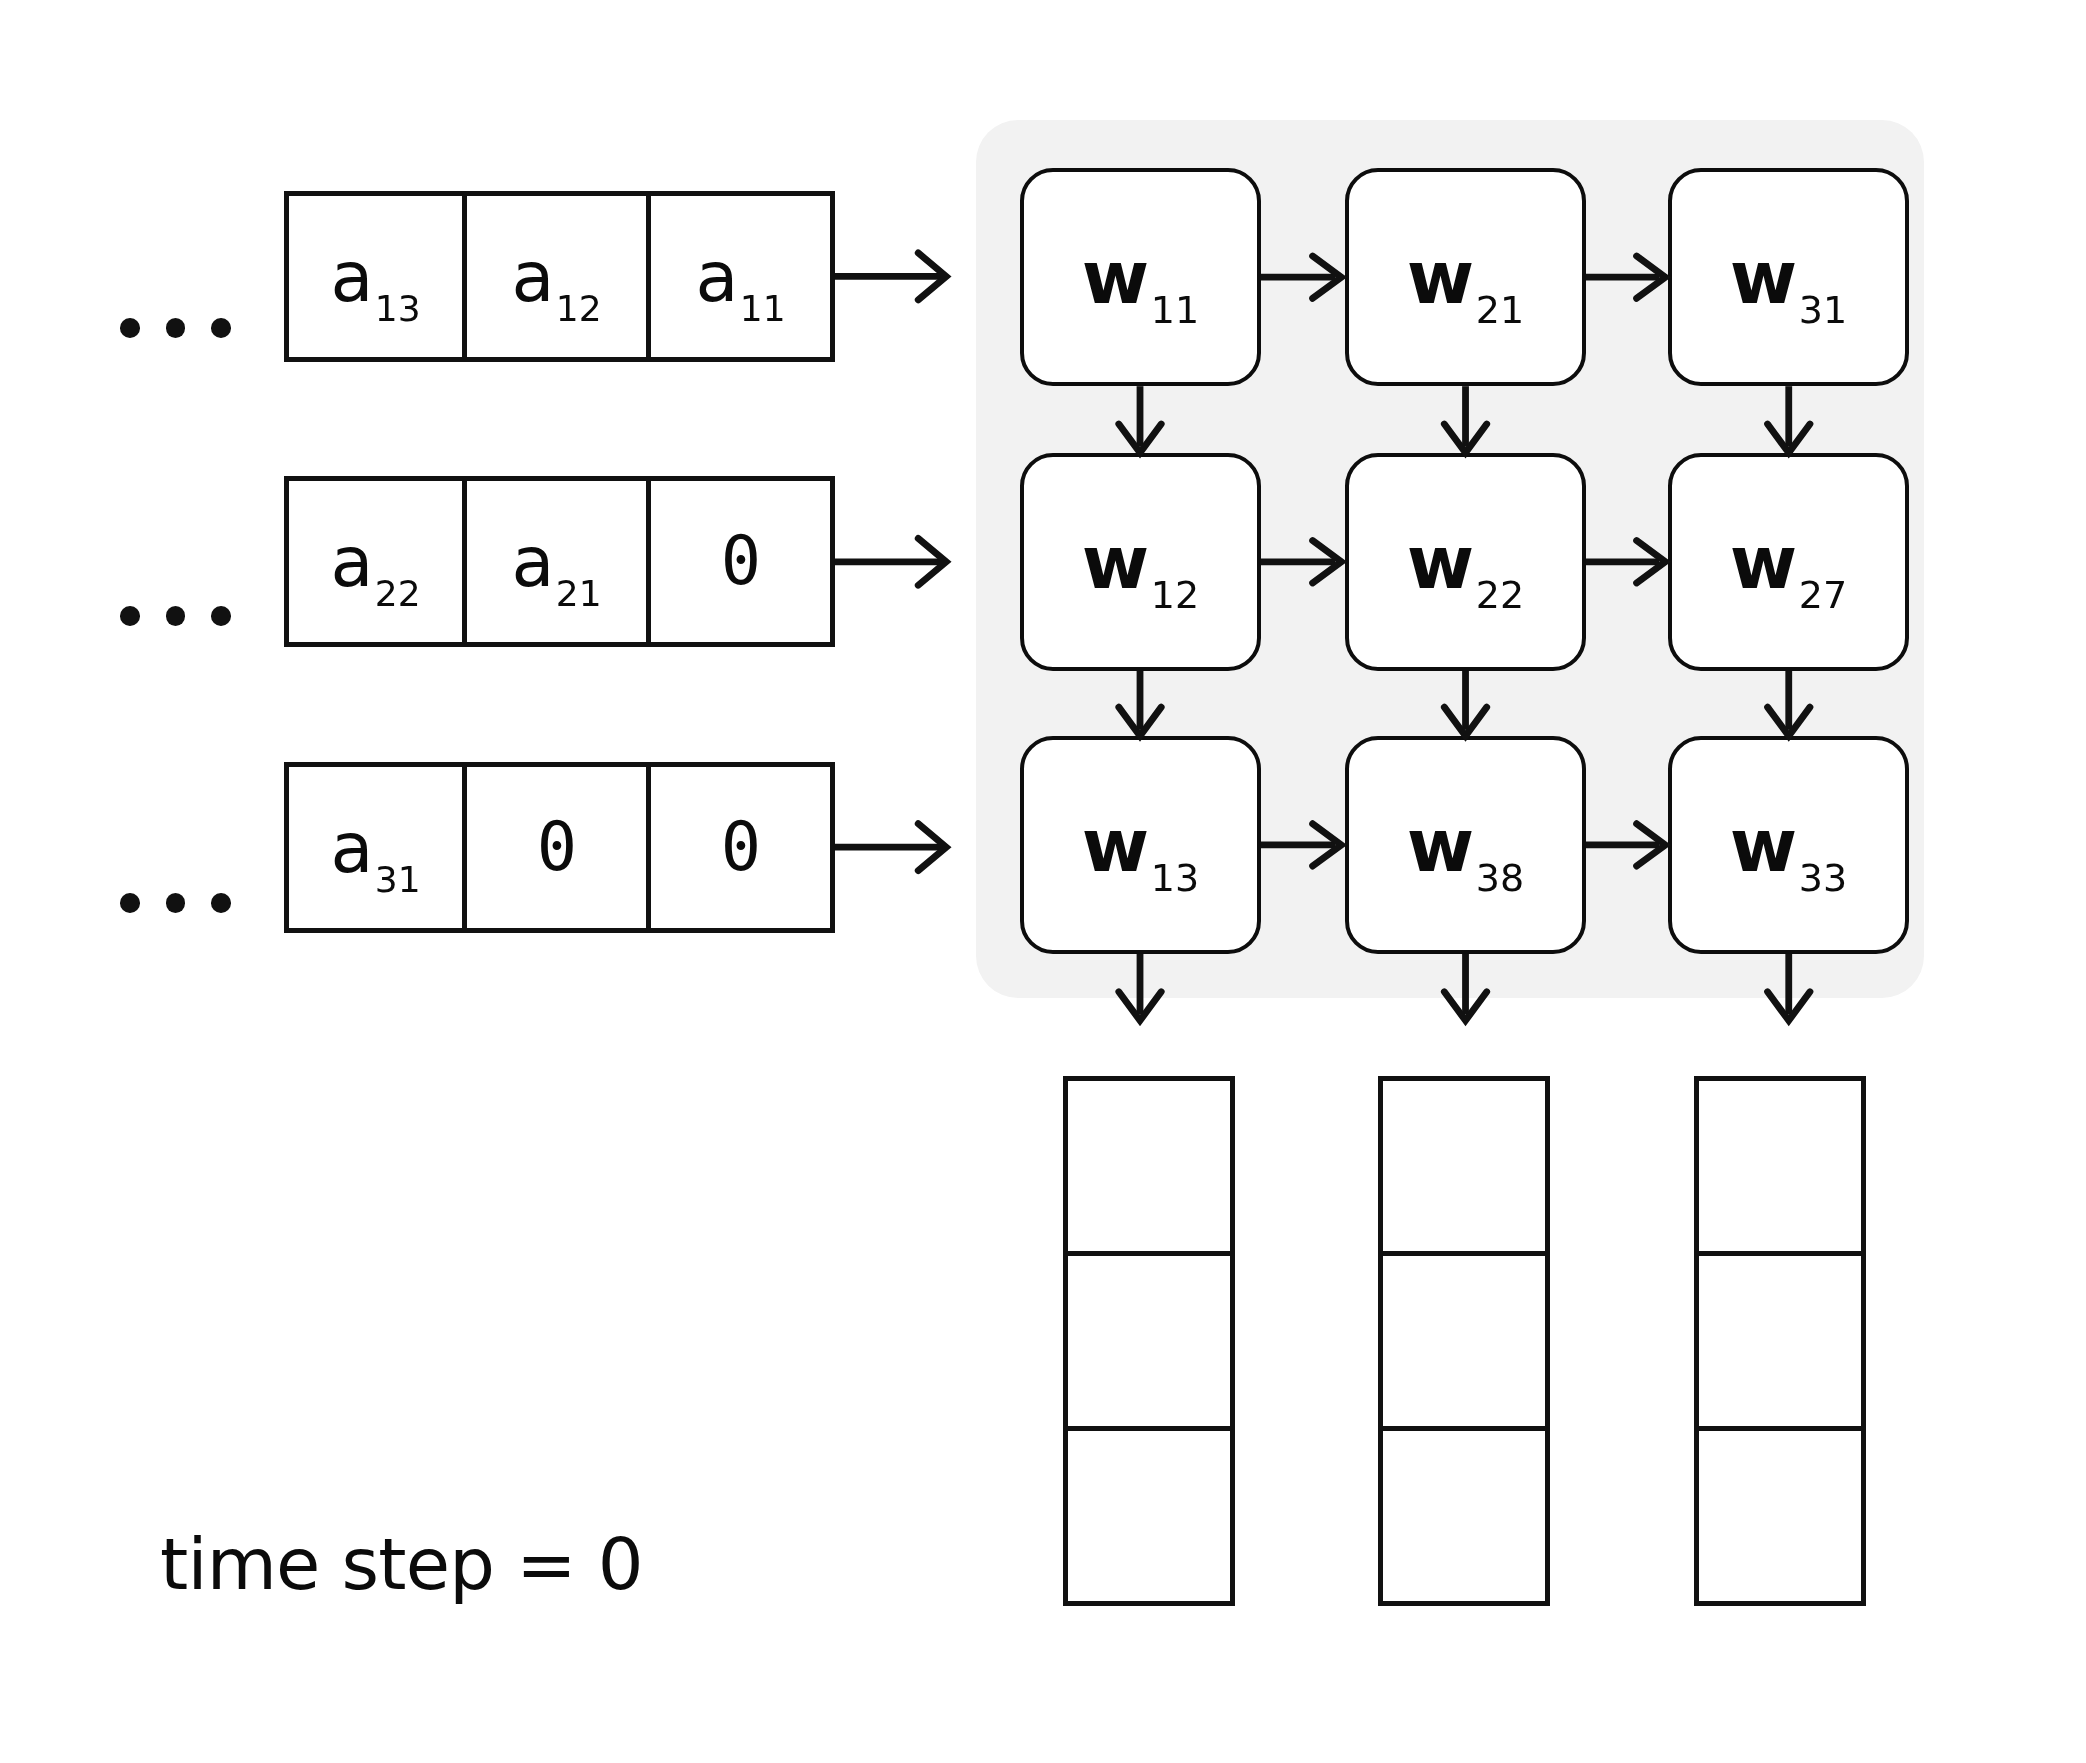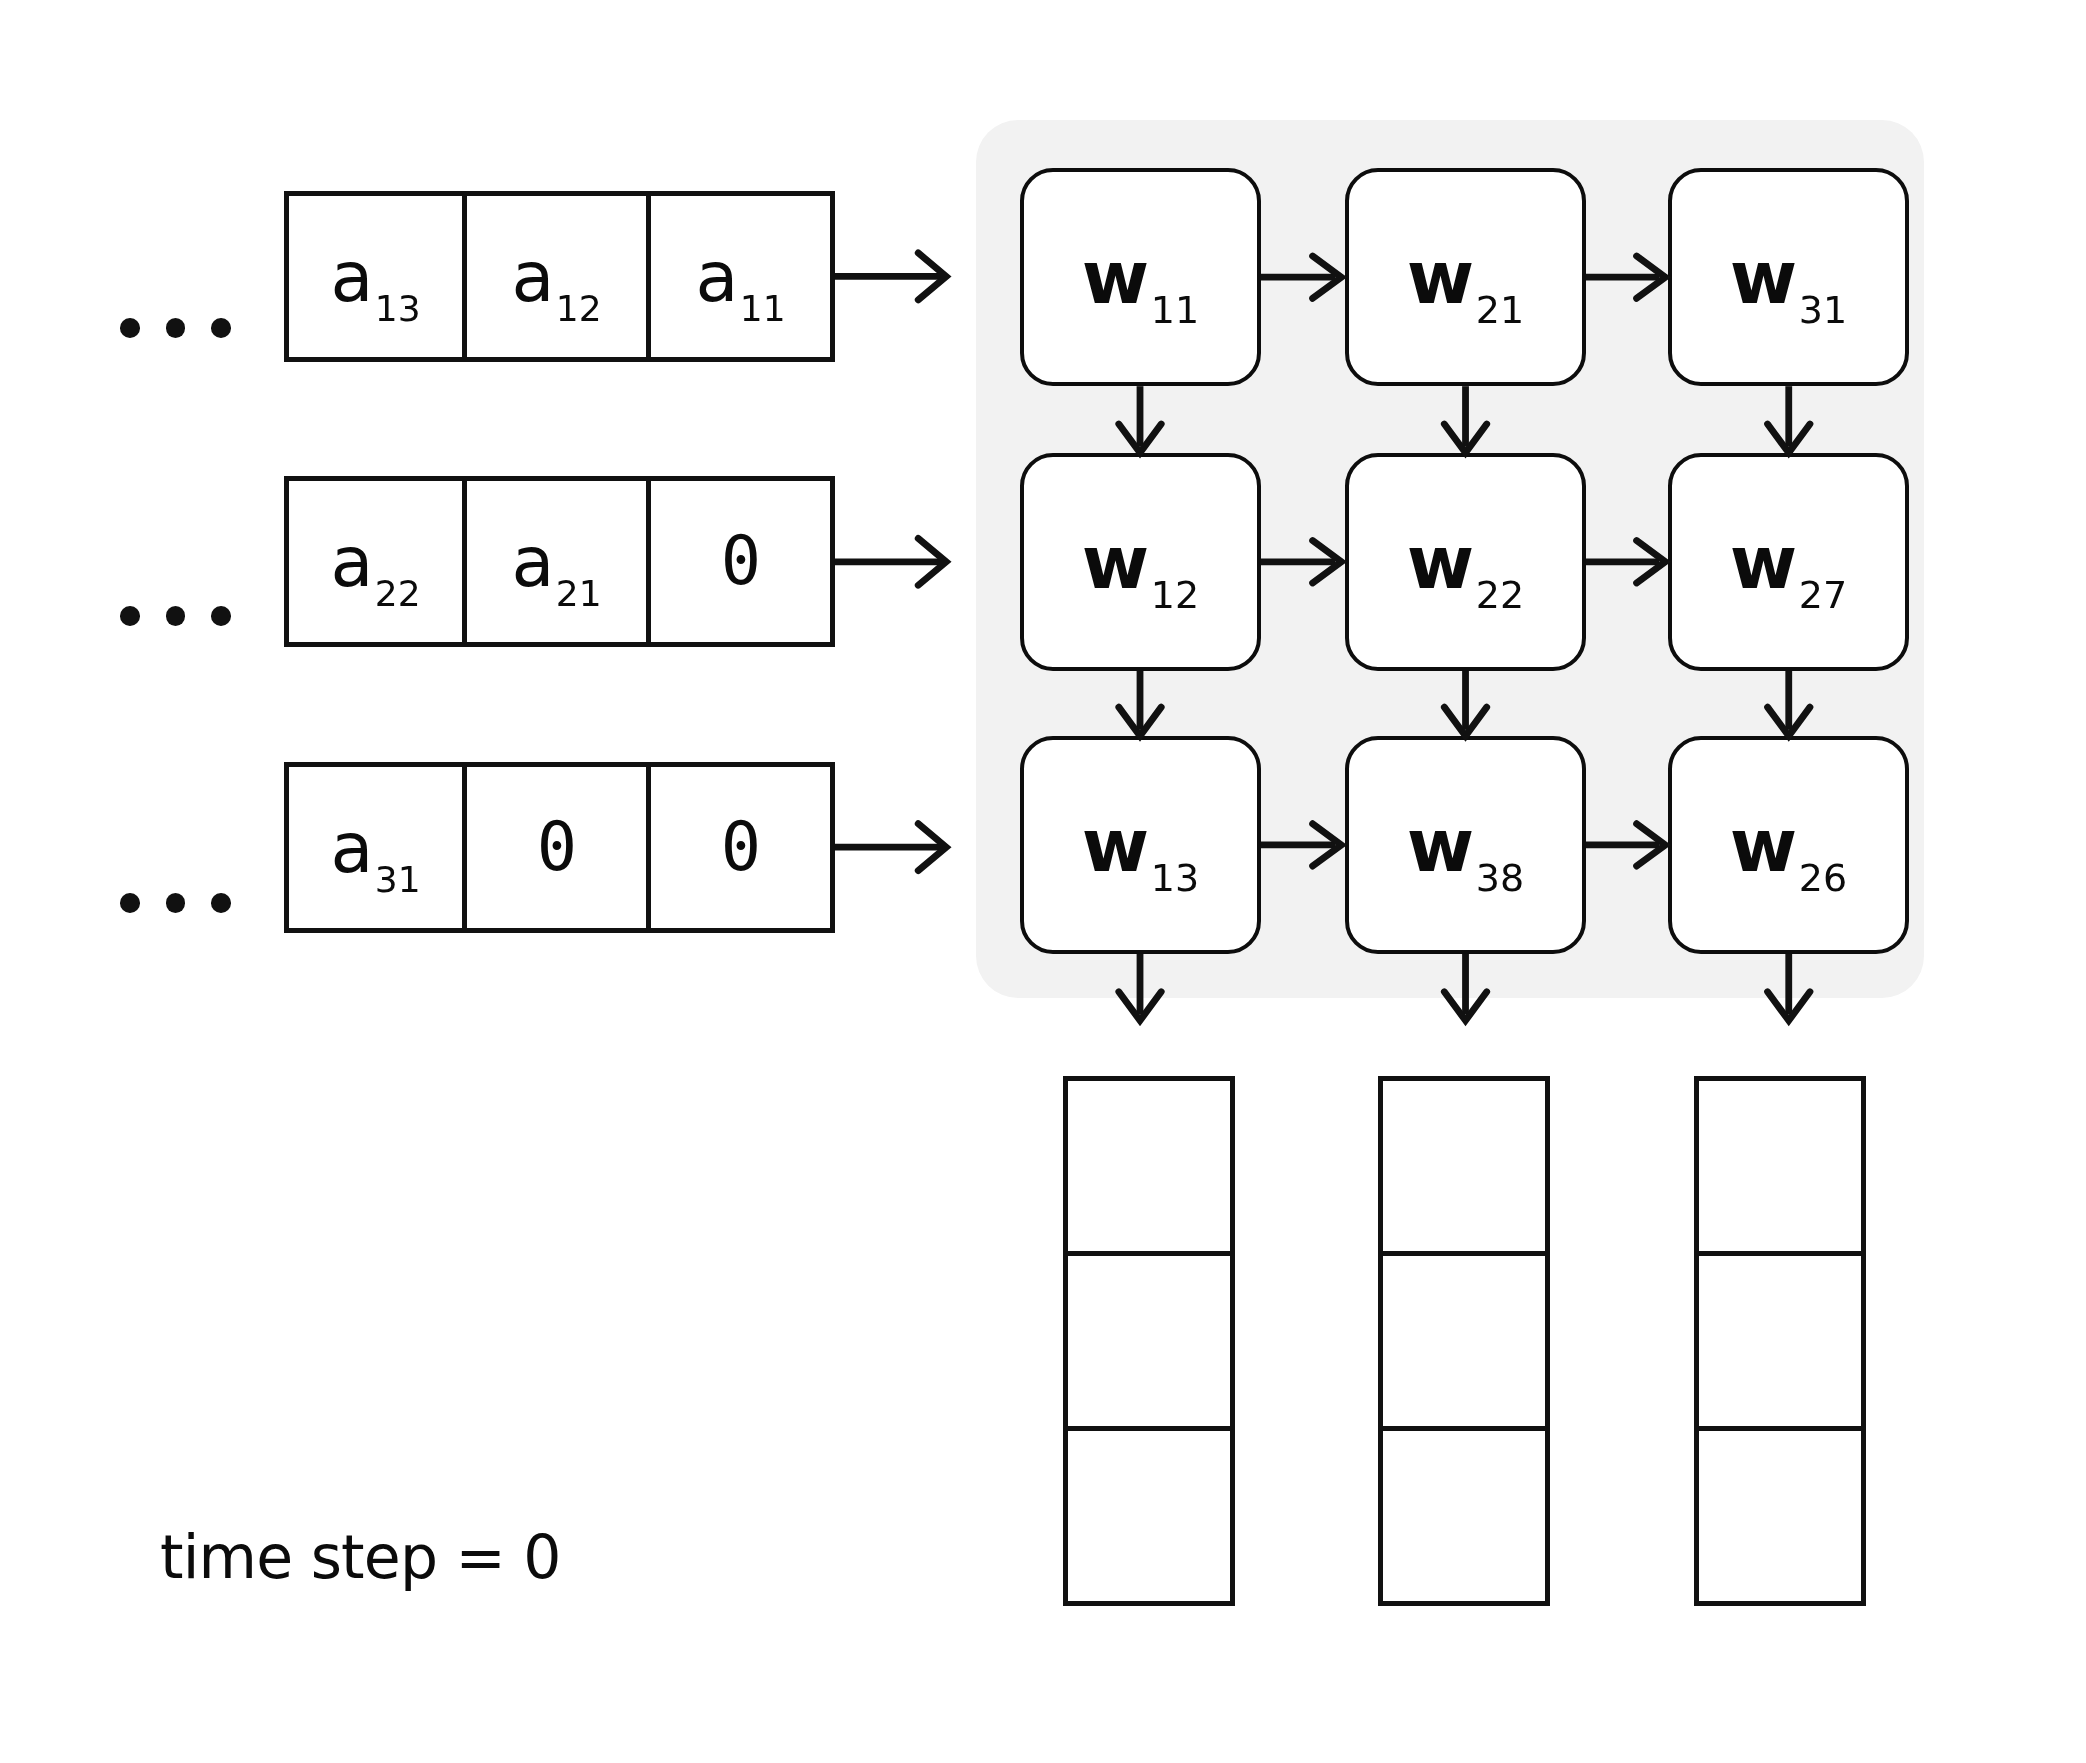--- a/index.html
+++ b/index.html
@@ -41,21 +41,21 @@
   
   .ocol{position:absolute;box-sizing:border-box;border:5.3px solid #111111;background:#ffffff;
         display:flex;flex-direction:column;}
   .ocol .ocell{flex:1 1 0;box-sizing:border-box;}
   .ocol .ocell + .ocell{border-top:5.3px solid #111111;}
 
   
   #arrows{position:absolute;left:0;top:0;width:2087px;height:1764px;pointer-events:none;}
 
   
-  #caption{position:absolute;font-size:60px;font-weight:400;color:#0b0b0b;
+  #caption{position:absolute;font-size:72px;font-weight:400;color:#0b0b0b;
         font-family:"DejaVu Sans",sans-serif;letter-spacing:-0.8px;white-space:nowrap;}
 </style>
 </head>
 <body>
 
 <div id="stage">
 
   <div id="pe-panel" class="abs" style="left:976px;top:120px;width:948px;height:878px;"></div>
 
   <div class="dots" style="left:120px;top:318px;">
@@ -179,21 +179,21 @@
   </div>
   <div class="wbox" style="left:1345px;top:736px;width:241px;height:218px;">
     <span class="wlbl">
       <span class="base">w</span>
         <span class="sub">38</span>
     </span>
   </div>
   <div class="wbox" style="left:1668px;top:736px;width:241px;height:218px;">
     <span class="wlbl">
       <span class="base">w</span>
-        <span class="sub">26</span>
+        <span class="sub">33</span>
     </span>
   </div>
 
   <div class="ocol" style="left:1063px;top:1076px;width:172px;height:530px;">
     <div class="ocell"></div>
     <div class="ocell"></div>
     <div class="ocell"></div>
   </div>
   <div class="ocol" style="left:1378px;top:1076px;width:172px;height:530px;">
     <div class="ocell"></div>

